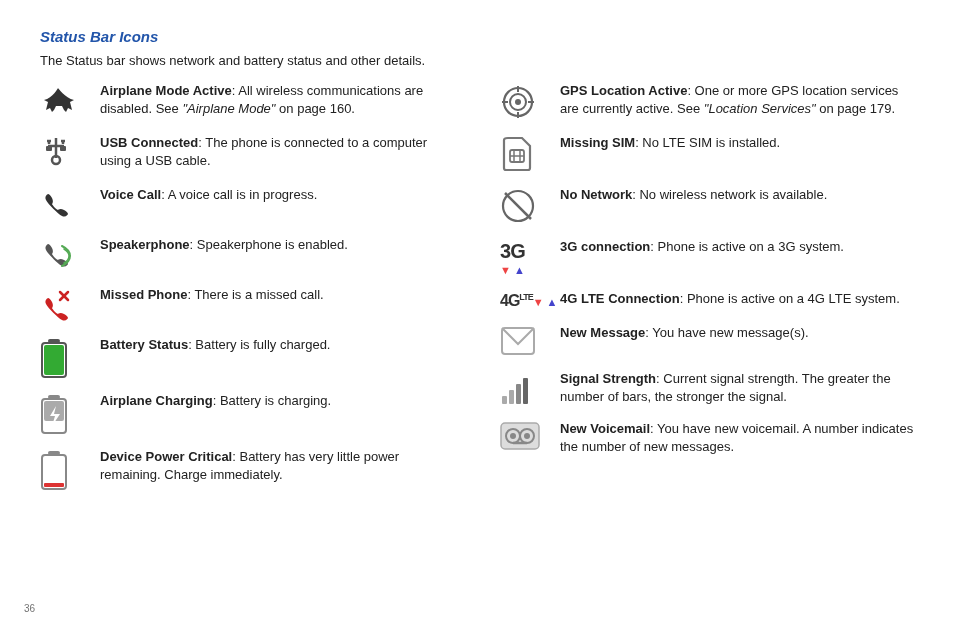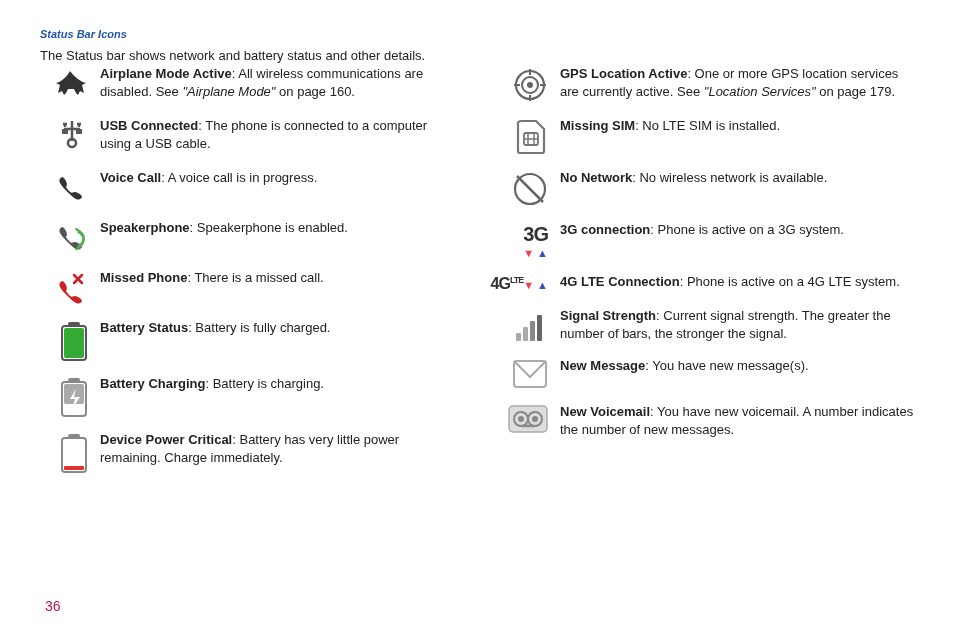--- a/index.html
+++ b/index.html
@@ -9,27 +9,27 @@
       font-size: 13px;
       color: #222;
       width: 954px;
       min-height: 636px;
       padding: 28px 40px 28px 40px;
     }
     .page-title {
       color: #2255aa;
       font-style: italic;
       font-weight: bold;
-      font-size: 11px;
+      font-size: 15px;
       margin-bottom: 8px;
     }
     .intro-text {
       font-size: 13px;
       color: #222;
-      margin-bottom: 2px;
+      margin-bottom: 14px;
       max-width: 420px;
     }
     .content-area {
       display: flex;
       gap: 16px;
     }
     .column {
       flex: 1;
       display: flex;
       flex-direction: column;
@@ -43,41 +43,41 @@
       display: flex;
       align-items: flex-start;
       margin-bottom: 14px;
       gap: 12px;
     }
     .icon-cell {
       width: 48px;
       min-width: 48px;
       display: flex;
       align-items: center;
-      justify-content: flex-end;
+      justify-content: flex-start;
       padding-top: 2px;
     }
     .icon-text {
       font-size: 13px;
       color: #222;
       line-height: 1.4;
     }
     .icon-text b {
       font-weight: bold;
     }
     .icon-text em {
       font-style: italic;
     }
     
     .page-num {
       position: absolute;
       bottom: 22px;
-      left: 45px;
-      font-size: 14px;
-      color: #be185d;
+      left: 24px;
+      font-size: 10px;
+      color: #737373;
     }
   </style>
 </head>
 <body>
 
 <div class="page-title">Status Bar Icons</div>
 <div class="intro-text">The Status bar shows network and battery status and other details.</div>
 
 <div class="content-area">
 
@@ -166,21 +166,21 @@
     <div class="icon-row">
       <div class="icon-cell">
         <svg width="28" height="40" viewBox="0 0 28 40">
           <rect x="8" y="1" width="12" height="4" rx="2" fill="#888"></rect>
           <rect x="2" y="5" width="24" height="34" rx="3" fill="none" stroke="#888" stroke-width="2"></rect>
           <rect x="4" y="7" width="20" height="20" rx="2" fill="#aaa"></rect>
           <polygon points="16,12 10,22 15,22 12,32 20,20 14,20" fill="#fff"></polygon>
         </svg>
       </div>
       <div class="icon-text">
-        <b>Battery Charging</b>: Battery is charging.
+        <b>Airplane Charging</b>: Battery is charging.
       </div>
     </div>
 
     <div class="icon-row">
       <div class="icon-cell">
         <svg width="28" height="40" viewBox="0 0 28 40">
           <rect x="8" y="1" width="12" height="4" rx="2" fill="#888"></rect>
           <rect x="2" y="5" width="24" height="34" rx="3" fill="none" stroke="#888" stroke-width="2"></rect>
           <rect x="4" y="33" width="20" height="4" rx="1" fill="#dd3333"></rect>
         </svg>
@@ -262,41 +262,41 @@
           </div>
         </div>
       </div>
       <div class="icon-text">
         <b>4G LTE Connection</b>: Phone is active on a 4G LTE system.
       </div>
     </div>
 
     <div class="icon-row">
       <div class="icon-cell">
+        <svg width="36" height="30" viewBox="0 0 36 30">
+          <rect x="2" y="2" width="32" height="26" rx="3" fill="none" stroke="#aaa" stroke-width="2"></rect>
+          <polyline points="2,2 18,18 34,2" fill="none" stroke="#aaa" stroke-width="2"></polyline>
+        </svg>
+      </div>
+      <div class="icon-text">
+        <b>New Message</b>: You have new message(s).
+      </div>
+    </div>
+
+    <div class="icon-row">
+      <div class="icon-cell">
         <svg width="34" height="34" viewBox="0 0 34 34">
           <rect x="2" y="24" width="5" height="8" rx="1" fill="#aaa"></rect>
           <rect x="9" y="18" width="5" height="14" rx="1" fill="#aaa"></rect>
           <rect x="16" y="12" width="5" height="20" rx="1" fill="#888"></rect>
           <rect x="23" y="6" width="5" height="26" rx="1" fill="#666"></rect>
         </svg>
       </div>
       <div class="icon-text">
         <b>Signal Strength</b>: Current signal strength. The greater the number of bars, the stronger the signal.
-      </div>
-    </div>
-
-    <div class="icon-row">
-      <div class="icon-cell">
-        <svg width="36" height="30" viewBox="0 0 36 30">
-          <rect x="2" y="2" width="32" height="26" rx="3" fill="none" stroke="#aaa" stroke-width="2"></rect>
-          <polyline points="2,2 18,18 34,2" fill="none" stroke="#aaa" stroke-width="2"></polyline>
-        </svg>
-      </div>
-      <div class="icon-text">
-        <b>New Message</b>: You have new message(s).
       </div>
     </div>
 
     <div class="icon-row">
       <div class="icon-cell">
         <svg width="40" height="28" viewBox="0 0 40 28">
           <rect x="1" y="1" width="38" height="26" rx="4" fill="#ddd" stroke="#aaa" stroke-width="1.5"></rect>
           <circle cx="13" cy="14" r="7" fill="none" stroke="#888" stroke-width="2"></circle>
           <circle cx="27" cy="14" r="7" fill="none" stroke="#888" stroke-width="2"></circle>
           <circle cx="13" cy="14" r="3" fill="#888"></circle>

